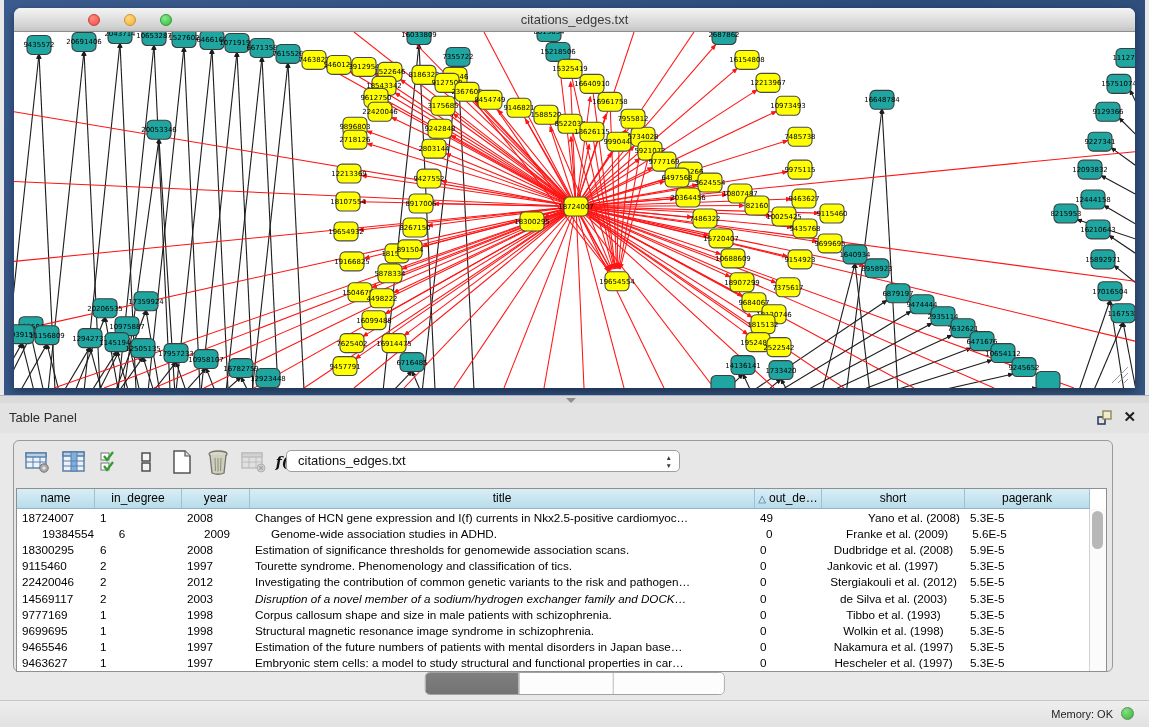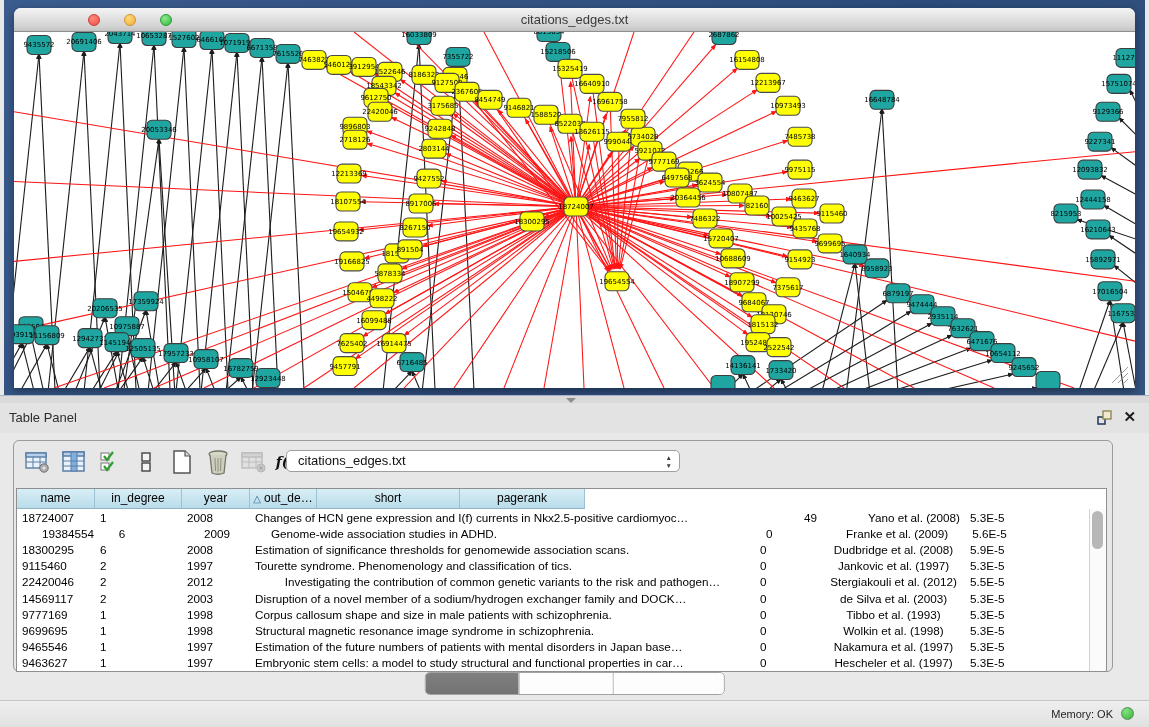--- a/index.html
+++ b/index.html
@@ -643,31 +643,32 @@
   <div class="dropdown">
     <span>citations_edges.txt</span>
     <span class="dd-arrows">▲<br>▼</span>
   </div>
 
   <div class="tbl">
     <div class="tbl-head" id="tbl-head">
         <div class="hcell" style="width: 78px;"><span>name</span></div>
         <div class="hcell" style="width: 87px;"><span>in_degree</span></div>
         <div class="hcell" style="width: 68px;"><span>year</span></div>
+        <div class="hcell" style="width: 505px;"><span>title</span></div>
         <div class="hcell" style="width: 67px;"><span class="sort-tri">△</span><span>out_de…</span></div>
         <div class="hcell" style="width: 143px;"><span>short</span></div>
         <div class="hcell" style="width: 125px;"><span>pagerank</span></div>
       </div>
     <div class="rows" id="tbl-rows">
         <div class="trow">
           <div class="cell" style="width: 78px;">18724007</div>
           <div class="cell" style="width: 87px;">1</div>
           <div class="cell" style="width: 68px;">2008</div>
           <div class="cell" style="width: 505px;">Changes of HCN gene expression and I(f) currents in Nkx2.5-positive cardiomyoc…</div>
-          <div class="cell" style="width: 67px; text-align: right;">49</div>
+          <div class="cell" style="width: 67px;">49</div>
           <div class="cell" style="width: 143px; text-align: right;">Yano et al. (2008)</div>
           <div class="cell" style="width: 125px;">5.3E-5</div>
         </div>
         <div class="trow">
           <div class="cell" style="width: 78px; margin-left: 20px;">19384554</div>
           <div class="cell" style="width: 87px;">6</div>
           <div class="cell" style="width: 68px;">2009</div>
           <div class="cell" style="width: 505px;">Genome-wide association studies in ADHD.</div>
           <div class="cell" style="width: 67px;">0</div>
           <div class="cell" style="width: 143px; text-align: center;">Franke et al. (2009)</div>
@@ -681,37 +682,37 @@
           <div class="cell" style="width: 67px;">0</div>
           <div class="cell" style="width: 143px; text-align: center;">Dudbridge et al. (2008)</div>
           <div class="cell" style="width: 125px;">5.9E-5</div>
         </div>
         <div class="trow">
           <div class="cell" style="width: 78px;">9115460</div>
           <div class="cell" style="width: 87px;">2</div>
           <div class="cell" style="width: 68px;">1997</div>
           <div class="cell" style="width: 505px;">Tourette syndrome. Phenomenology and classification of tics.</div>
           <div class="cell" style="width: 67px;">0</div>
-          <div class="cell" style="width: 143px; text-align: center;">Jankovic et al. (1997)</div>
+          <div class="cell" style="width: 143px; ">Jankovic et al. (1997)</div>
           <div class="cell" style="width: 125px;">5.3E-5</div>
         </div>
         <div class="trow">
           <div class="cell" style="width: 78px;">22420046</div>
           <div class="cell" style="width: 87px;">2</div>
           <div class="cell" style="width: 68px;">2012</div>
-          <div class="cell" style="width: 505px; text-align: center;">Investigating the contribution of common genetic variants to the risk and pathogen…</div>
+          <div class="cell" style="width: 505px;">Investigating the contribution of common genetic variants to the risk and pathogen…</div>
           <div class="cell" style="width: 67px;">0</div>
           <div class="cell" style="width: 143px; text-align: center;">Stergiakouli et al. (2012)</div>
           <div class="cell" style="width: 125px;">5.5E-5</div>
         </div>
         <div class="trow">
           <div class="cell" style="width: 78px;">14569117</div>
           <div class="cell" style="width: 87px;">2</div>
           <div class="cell" style="width: 68px;">2003</div>
-          <div class="cell" style="width: 505px;">Disruption of a novel member of a sodium/hydrogen exchanger family and DOCK…</div>
+          <div class="cell" style="width: 505px; font-style: italic;">Disruption of a novel member of a sodium/hydrogen exchanger family and DOCK…</div>
           <div class="cell" style="width: 67px;">0</div>
           <div class="cell" style="width: 143px; text-align: center;">de Silva et al. (2003)</div>
           <div class="cell" style="width: 125px;">5.3E-5</div>
         </div>
         <div class="trow">
           <div class="cell" style="width: 78px;">9777169</div>
           <div class="cell" style="width: 87px;">1</div>
           <div class="cell" style="width: 68px;">1998</div>
           <div class="cell" style="width: 505px;">Corpus callosum shape and size in male patients with schizophrenia.</div>
           <div class="cell" style="width: 67px;">0</div>

